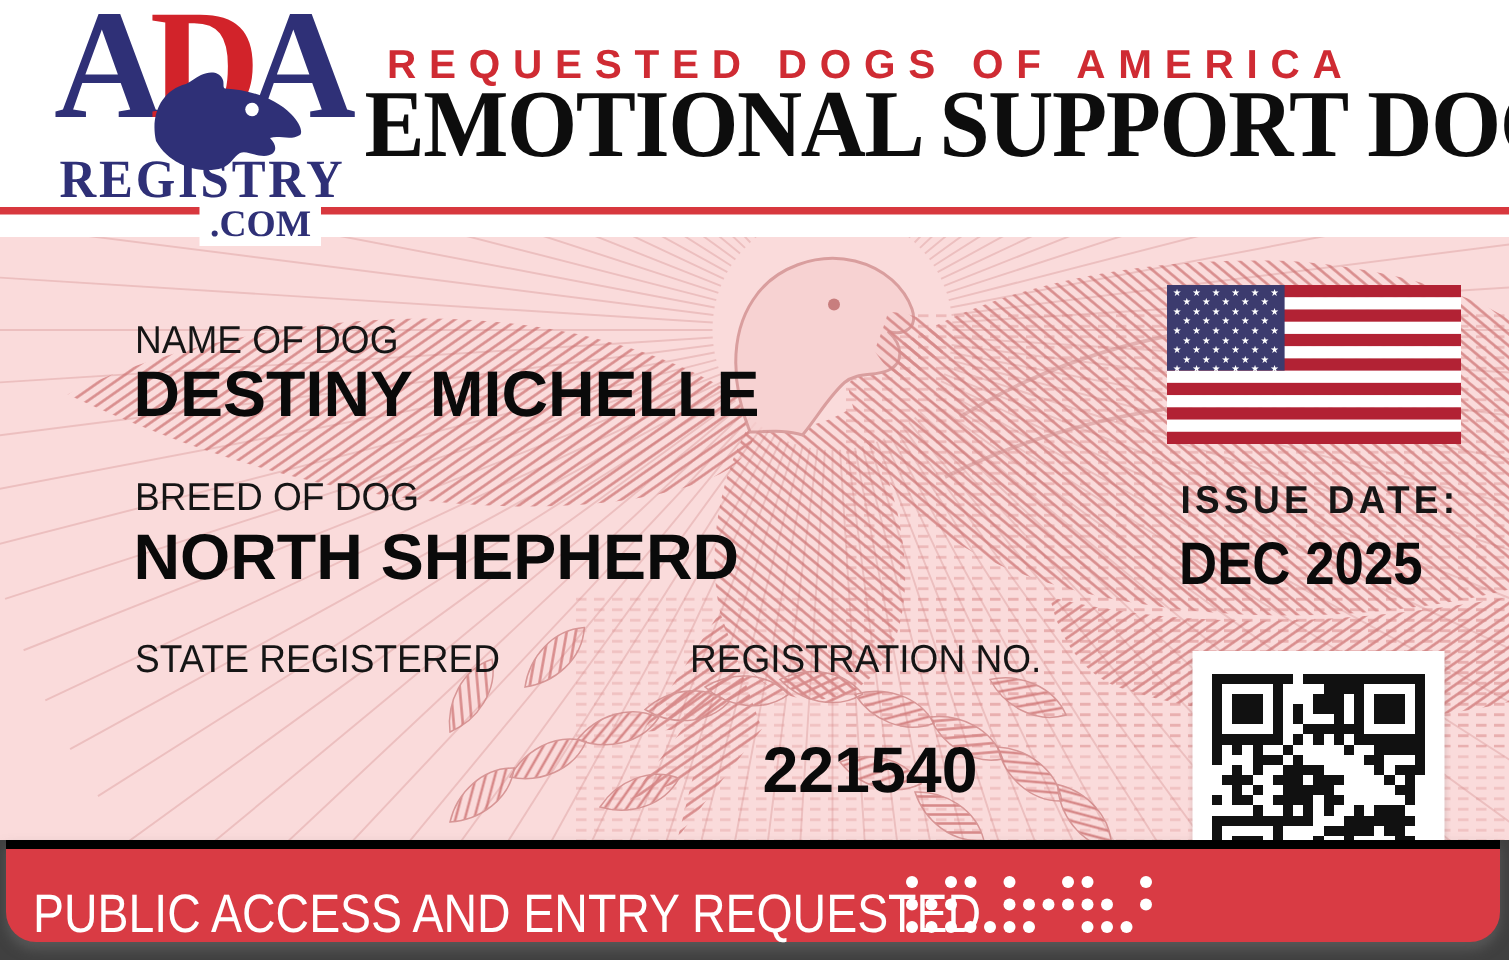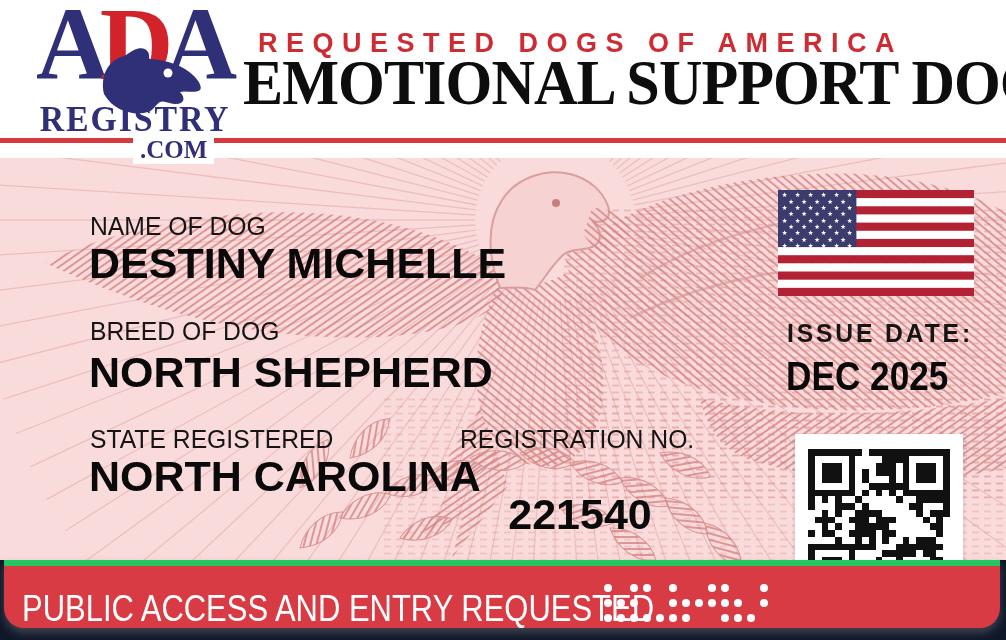--- a/index.html
+++ b/index.html
@@ -1,18 +1,18 @@
 <!DOCTYPE html>
 <html><head>
 <meta charset="utf-8">
 <style>
   * { margin:0; padding:0; box-sizing:border-box; }
   html,body { background:#ffffff; width:1006px; height:640px; overflow:hidden;
               font-family:"Liberation Sans", sans-serif; }
-  .card { position:absolute; left:0; top:0; width:1006px; height:640px; background:#0f172a; }
+  .card { position:absolute; left:0; top:0; width:1006px; height:640px; background:#404040; }
 
   
   .header { position:absolute; left:0; top:0; width:1006px; height:158px; background:#ffffff; }
   .logo { position:absolute; left:34px; top:6px; width:222px; height:150px; }
   .ada-word { position:absolute; left:2px; top:-22px; font-family:"Liberation Serif", serif;
               font-weight:bold; font-size:104px; letter-spacing:-10px; color:#2f3077;
               transform:scaleX(.98); transform-origin:left top; }
   .ada-word .d-red { color:#d2232a; }
   .dog-svg { position:absolute; left:56px; top:40px; width:118px; height:70px; z-index:3; }
   .registry-word { position:absolute; left:0px; top:92px; width:215px; text-align:center;
@@ -44,21 +44,21 @@
   .lbl-issue { left:787px; top:160px; font-weight:bold; letter-spacing:3px; font-size:26px; }
   .val-issue { left:786px; top:196px; font-size:40px; transform:scaleX(.88); transform-origin:left top; }
 
   .flag-box { position:absolute; left:778px; top:32px; width:196px; height:106px; }
   .qr-box { position:absolute; left:795px; top:276px; width:168px; height:173px; background:#ffffff;
             z-index:8; box-shadow:0 2px 4px rgba(0,0,0,.15); }
   .qr-box svg { position:absolute; left:13px; top:15px; }
 
   
   .footer-bar { position:absolute; left:4px; top:560px; width:996px; height:68px;
-                background:#d93b44; border-top:6px solid #22c55e;
+                background:#d93b44; border-top:6px solid #000000;
                 border-radius:0 0 20px 20px; box-shadow:0 5px 8px rgba(110,110,110,.5); }
   .footer-text { position:absolute; left:18px; top:22px; color:#ffffff; font-size:36px;
                  white-space:nowrap; transform:scaleX(.86); transform-origin:left top; }
   .dots-grid { position:absolute; left:600px; top:18px; width:172px; height:45px; }
   .dots-grid i { position:absolute; width:8px; height:8px; border-radius:50%; background:#ffffff; }
 </style>
 </head>
 <body>
 
 <div class="card">
@@ -231,21 +231,20 @@
             <path d="M0 0 C16 -12 40 -14 56 0 C40 14 16 12 0 0 Z" transform="translate(660 295) rotate(25)" fill="url(#h2)" stroke="#cc7f7f" stroke-width="1"></path>
           </g>
       </g>
     </svg>
 
     <div class="field-label lbl-name">NAME OF DOG</div>
     <div class="field-value val-name">DESTINY MICHELLE</div>
     <div class="field-label lbl-breed">BREED OF DOG</div>
     <div class="field-value val-breed">NORTH SHEPHERD</div>
     <div class="field-label lbl-state">STATE REGISTERED</div>
-    <div class="field-value val-state">NORTH CAROLINA</div>
     <div class="field-label lbl-reg">REGISTRATION NO.</div>
     <div class="field-value val-reg">221540</div>
     <div class="field-label lbl-issue">ISSUE DATE:</div>
     <div class="field-value val-issue">DEC 2025</div>
 
     <div class="flag-box">
       <svg id="flag" viewBox="0 0 190 100" width="196" height="106" preserveAspectRatio="none">
           <rect x="0" y="0" width="190" height="7.992307692307692" fill="#b22234"></rect>
           <rect x="0" y="7.6923076923076925" width="190" height="7.992307692307692" fill="#ffffff"></rect>
           <rect x="0" y="15.384615384615385" width="190" height="7.992307692307692" fill="#b22234"></rect>

